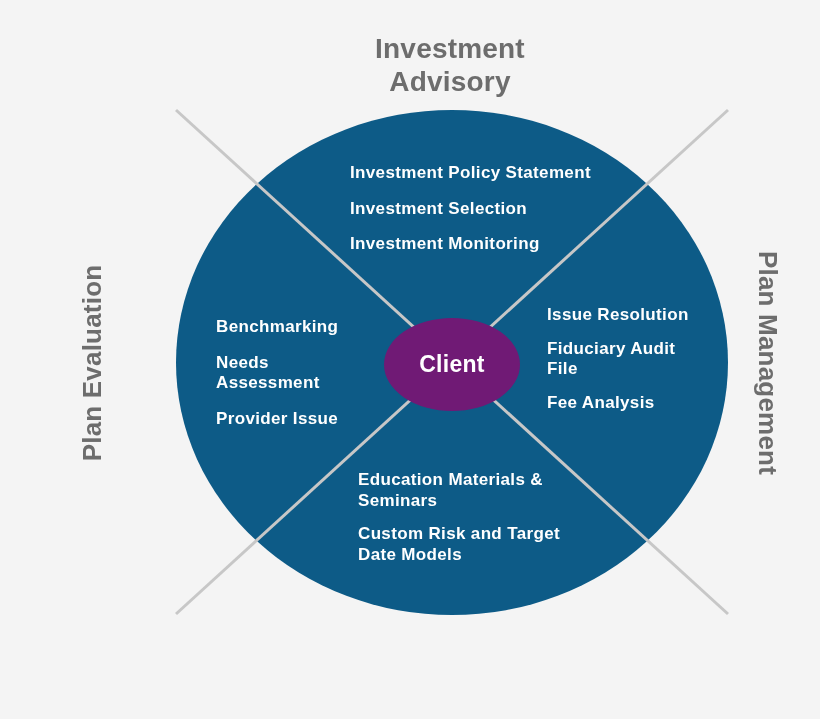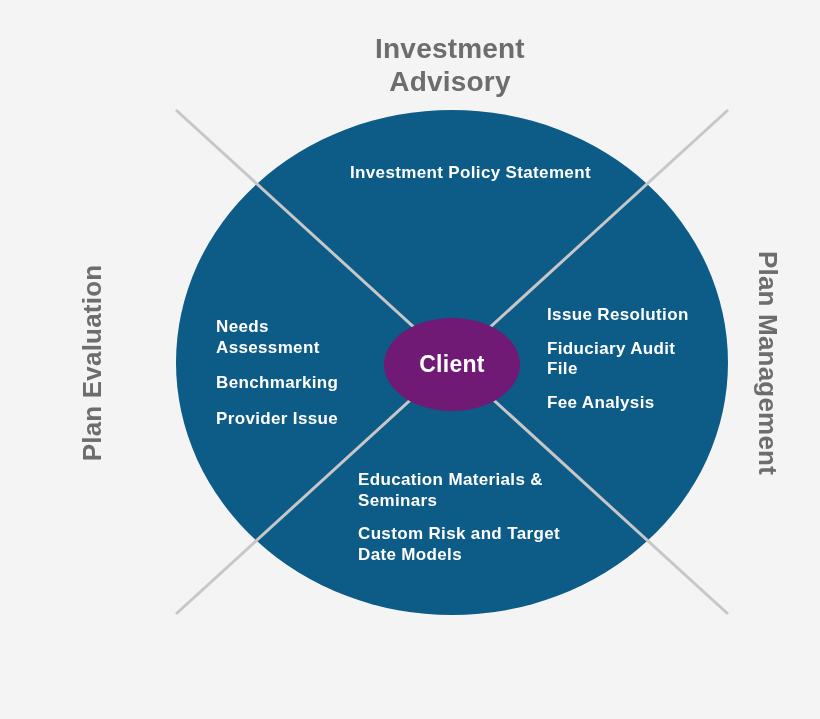--- a/index.html
+++ b/index.html
@@ -150,26 +150,28 @@
     <line x1="136" y1="110" x2="688" y2="614" stroke="#c7c7c7" stroke-width="3"></line>
     <line x1="688" y1="110" x2="136" y2="614" stroke="#c7c7c7" stroke-width="3"></line>
   </svg>
 
   <div id="core">
     <span id="core-label">Client</span>
   </div>
 
   <div class="quadrant" id="quad-top">
     <div class="item">Investment Policy  Statement</div>
+    <div class="item">Investment Selection</div>
+    <div class="item">Investment Monitoring</div>
   </div>
 
   <div class="quadrant" id="quad-left">
+    <div class="item">Benchmarking</div>
     <div class="item">Needs
 Assessment</div>
-    <div class="item">Benchmarking</div>
     <div class="item">Provider  Issue</div>
   </div>
 
   <div class="quadrant" id="quad-right">
     <div class="item">Issue  Resolution</div>
     <div class="item">Fiduciary  Audit
 File</div>
     <div class="item">Fee Analysis</div>
   </div>
 

